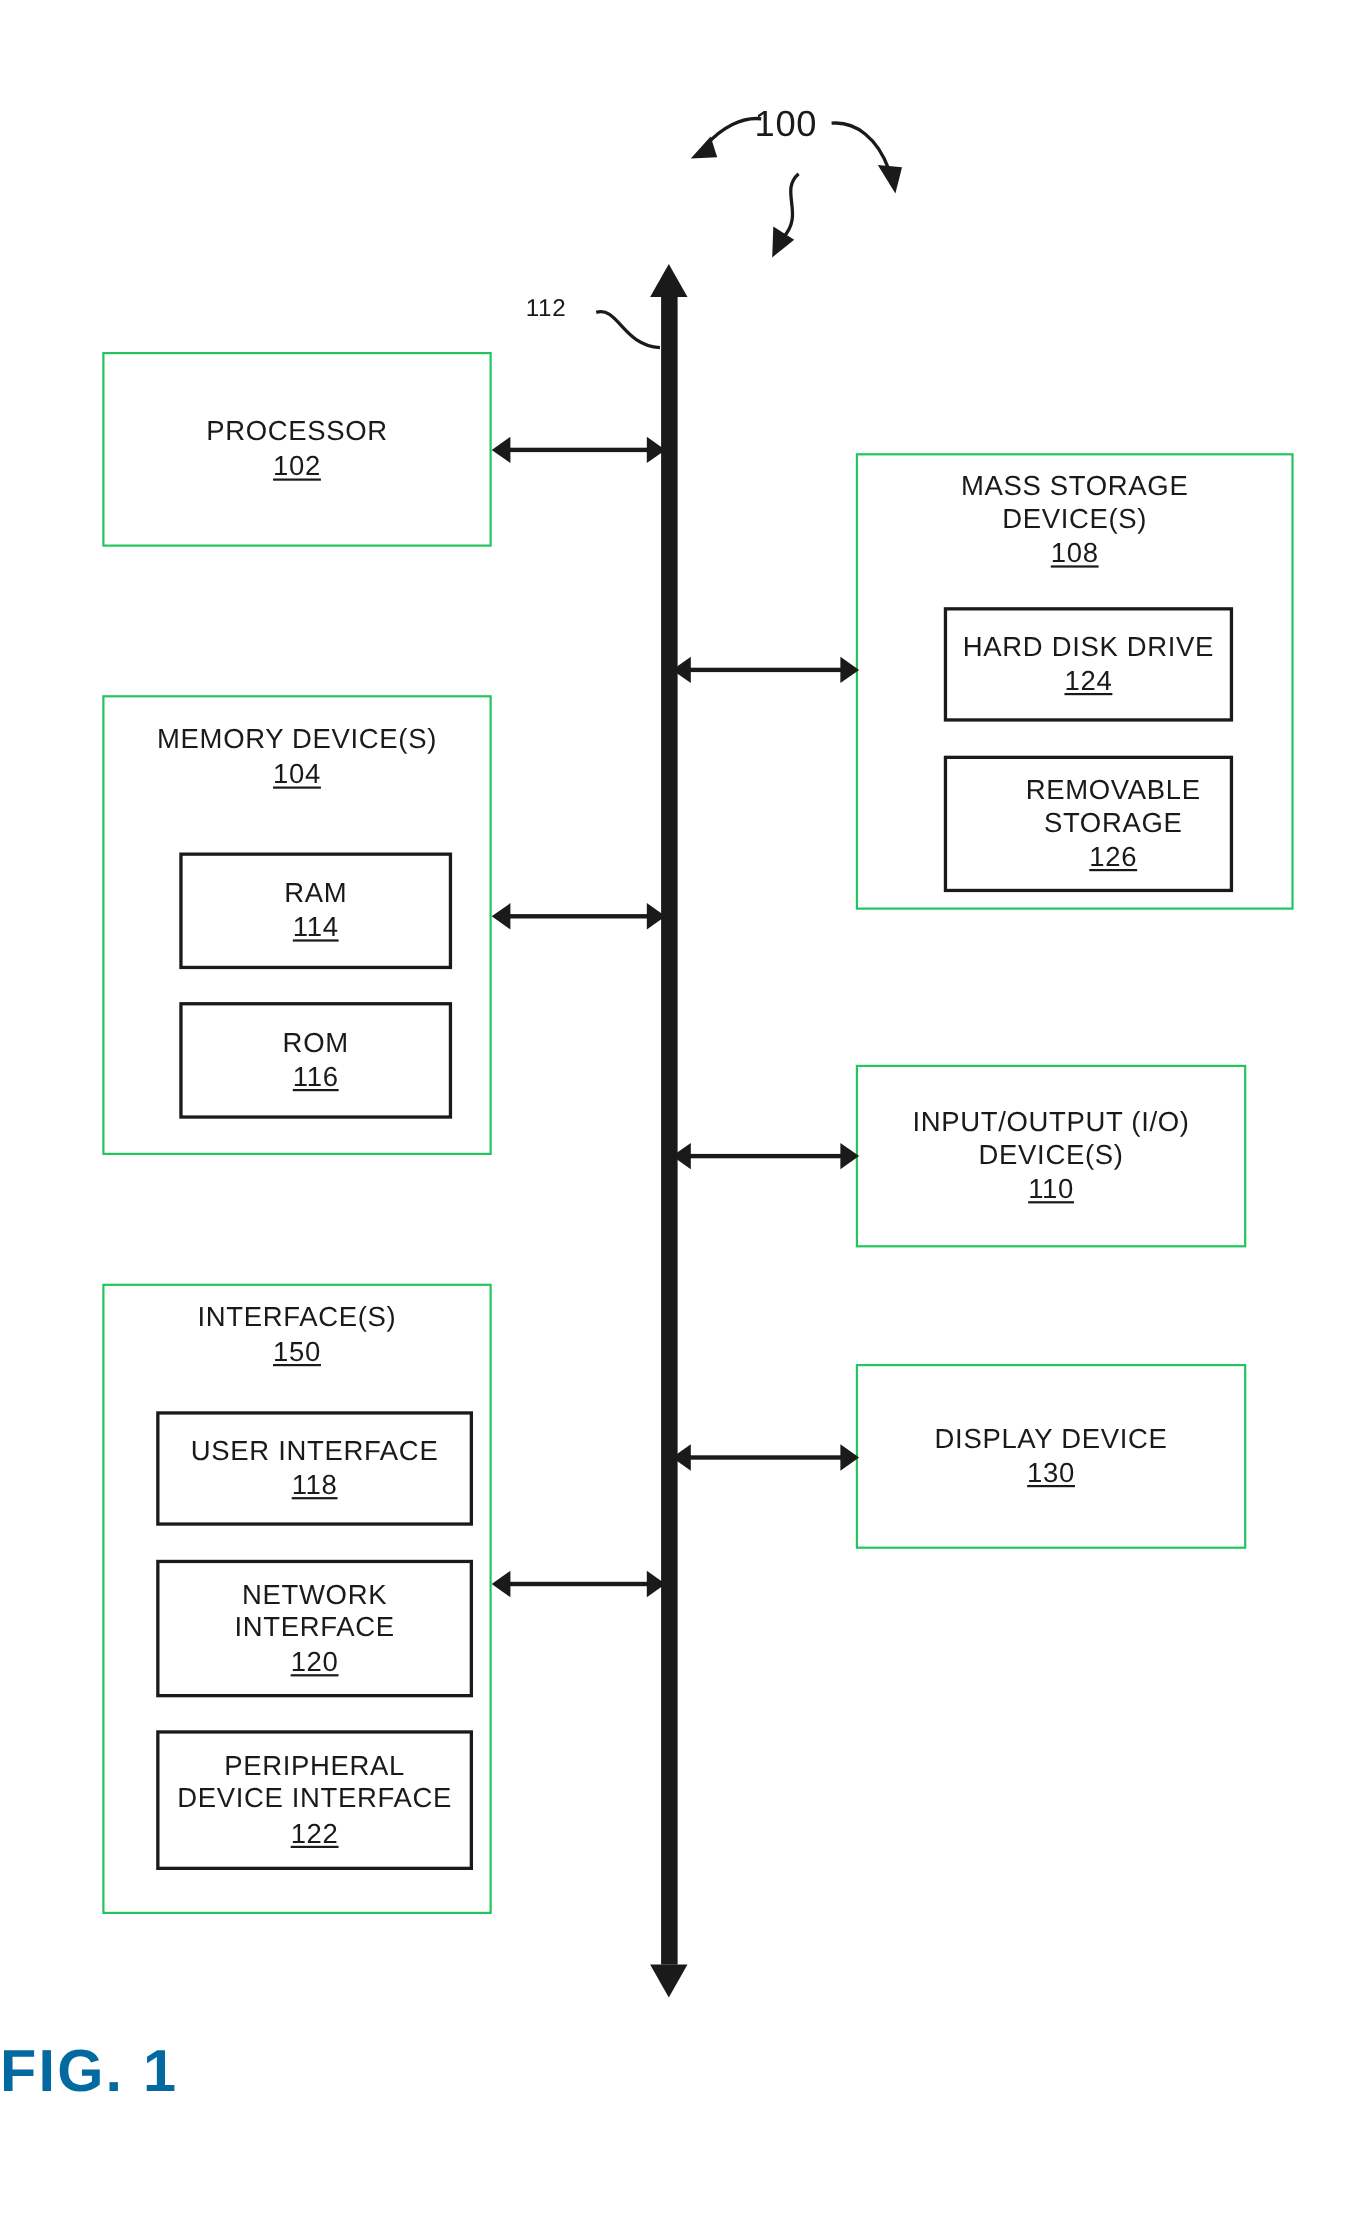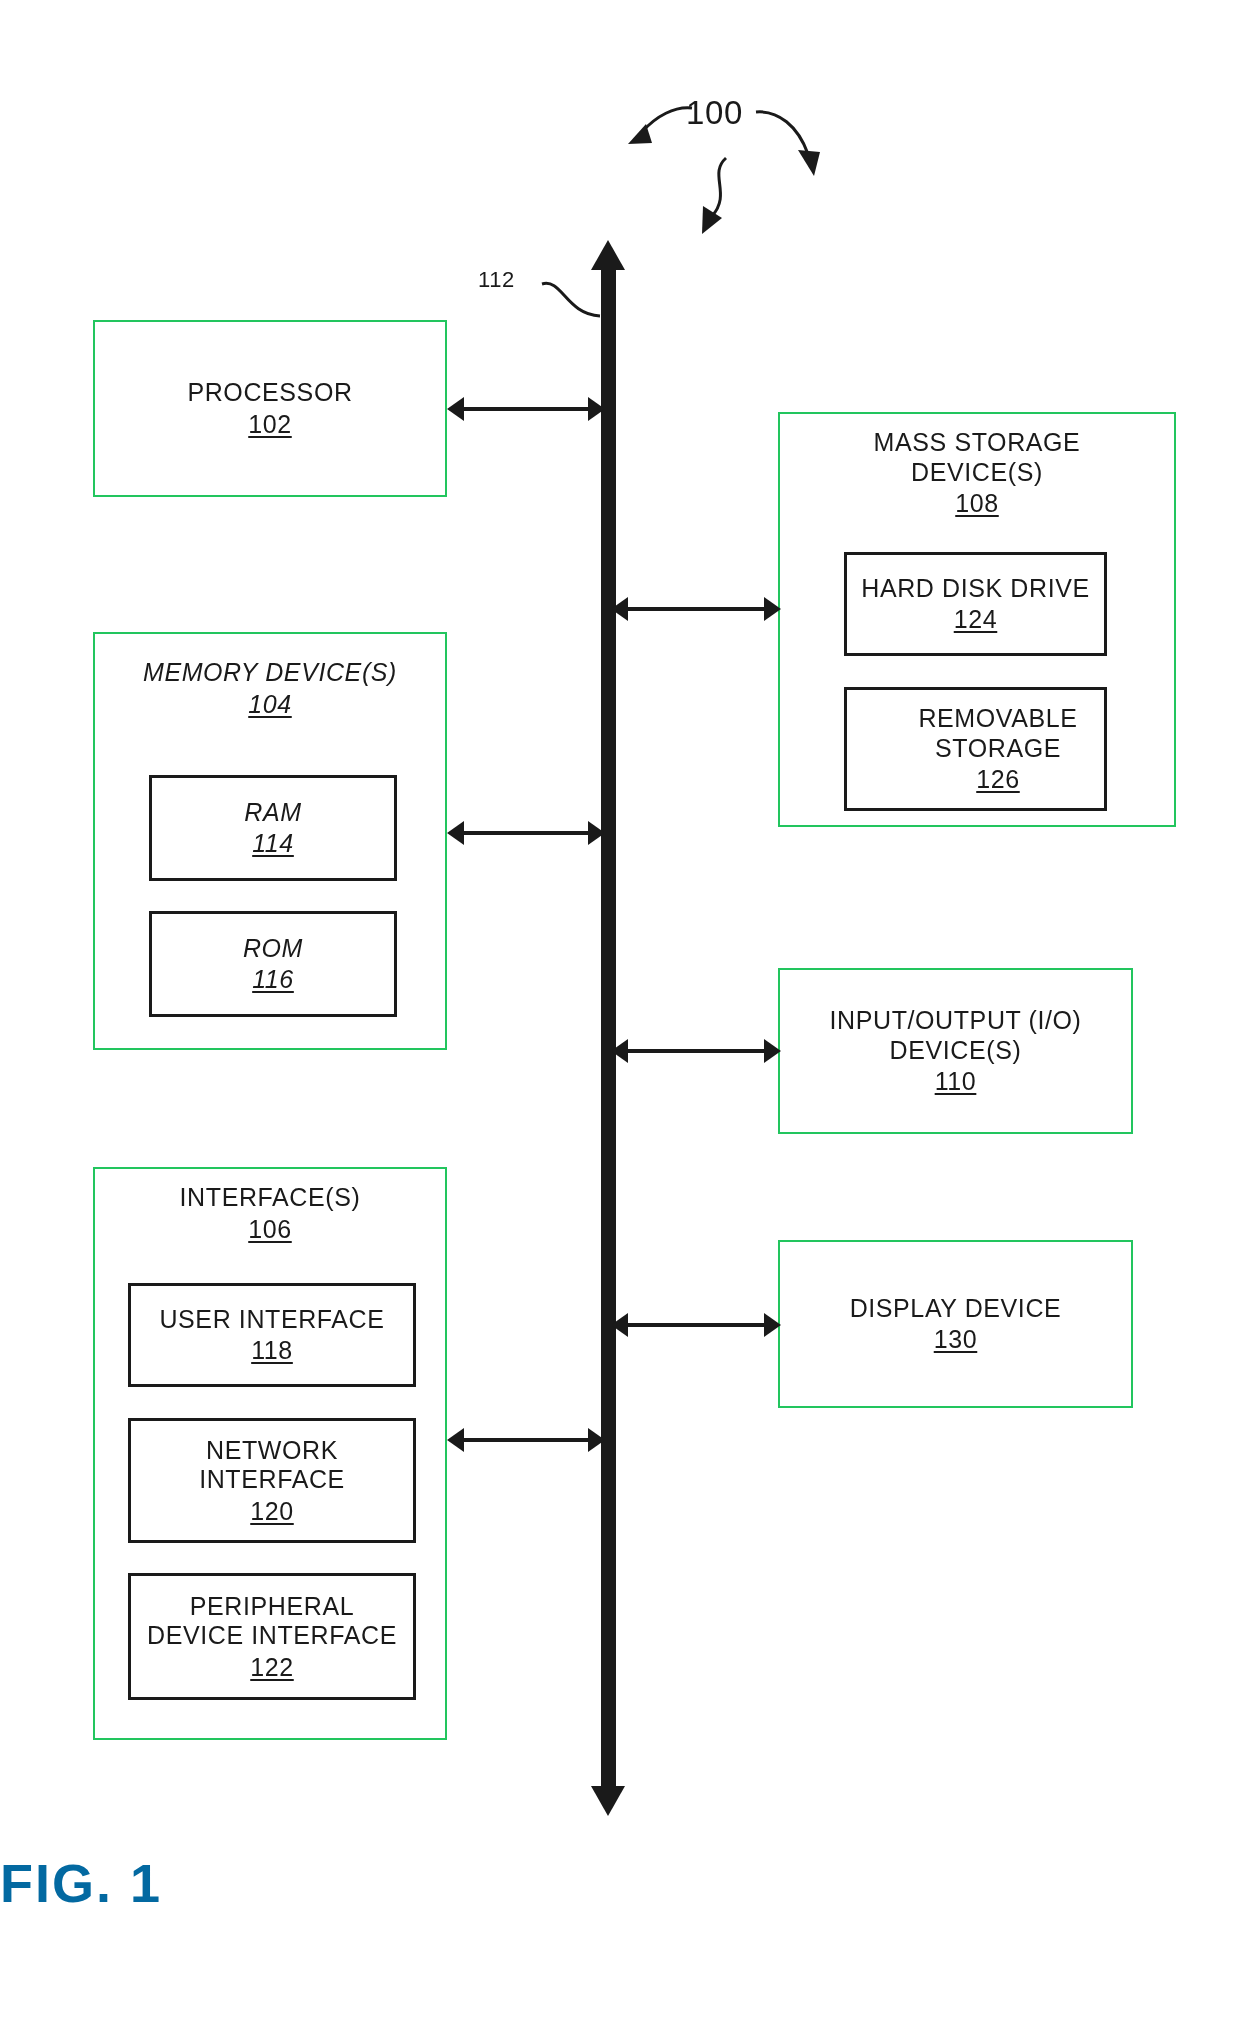--- a/index.html
+++ b/index.html
@@ -40,20 +40,21 @@
   .inner-box {
     position: absolute;
     box-sizing: border-box;
     border: 3px solid #1a1a1a;
     background: #ffffff;
     display: flex;
     flex-direction: column;
     align-items: center;
     justify-content: center;
     text-align: center;
+    margin-left: 14px;
   }
 
   .box-title {
     font-size: 25px;
     letter-spacing: 0.6px;
     line-height: 1.18;
     white-space: pre-line;
     color: #1a1a1a;
   }
   .box-ref {
@@ -184,38 +185,38 @@
 
   <svg class="callout-svg" style="left:540px; top:270px; width:80px; height:60px;" viewBox="0 0 80 60">
     <path d="M 2 14 C 22 8, 26 44, 60 46"></path>
   </svg>
 
   <div class="box centered" style="left:93px; top:320px; width:354px; height:177px;">
     <div class="box-title">PROCESSOR</div>
     <div class="box-ref">102</div>
   </div>
 
-  <div class="box outer" style="left:93px; top:632px; width:354px; height:418px; padding-top:24px;font-style:italic;">
+  <div class="box outer" style="left:93px; top:632px; width:354px; height:418px; padding-top:24px;">
     <div class="box-title">MEMORY DEVICE(S)</div>
     <div class="box-ref">104</div>
 
     <div class="inner-box" style="left:54px; top:141px; width:248px; height:106px;">
       <div class="box-title">RAM</div>
       <div class="box-ref">114</div>
     </div>
 
     <div class="inner-box" style="left:54px; top:277px; width:248px; height:106px;">
       <div class="box-title">ROM</div>
       <div class="box-ref">116</div>
     </div>
   </div>
 
   <div class="box outer" style="left:93px; top:1167px; width:354px; height:573px; padding-top:14px;">
     <div class="box-title">INTERFACE(S)</div>
-    <div class="box-ref">106</div>
+    <div class="box-ref">150</div>
 
     <div class="inner-box" style="left:33px; top:114px; width:288px; height:104px;">
       <div class="box-title">USER INTERFACE</div>
       <div class="box-ref">118</div>
     </div>
 
     <div class="inner-box" style="left:33px; top:249px; width:288px; height:125px;">
       <div class="box-title">NETWORK
 INTERFACE</div>
       <div class="box-ref">120</div>

